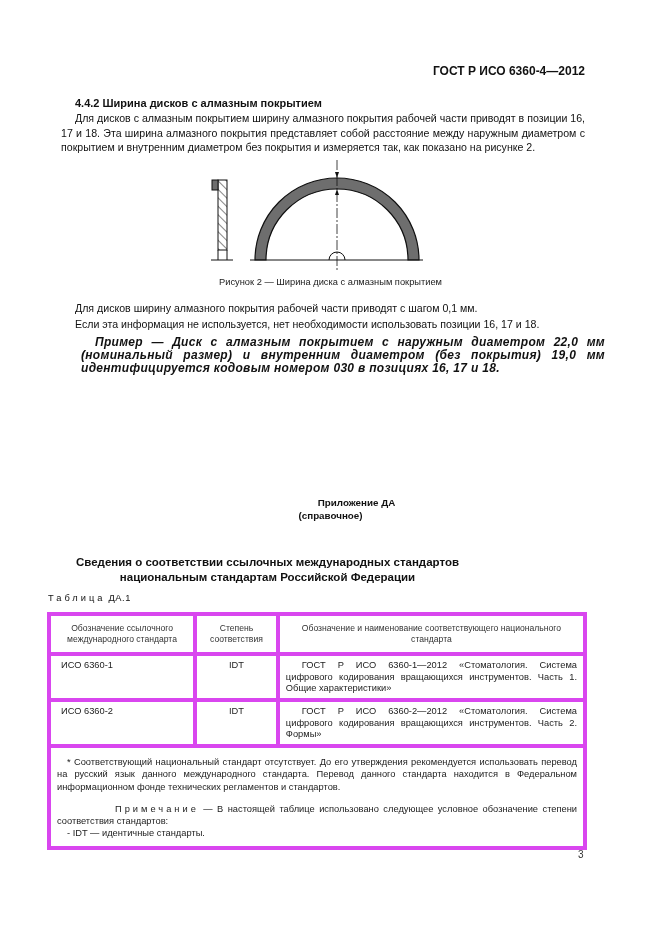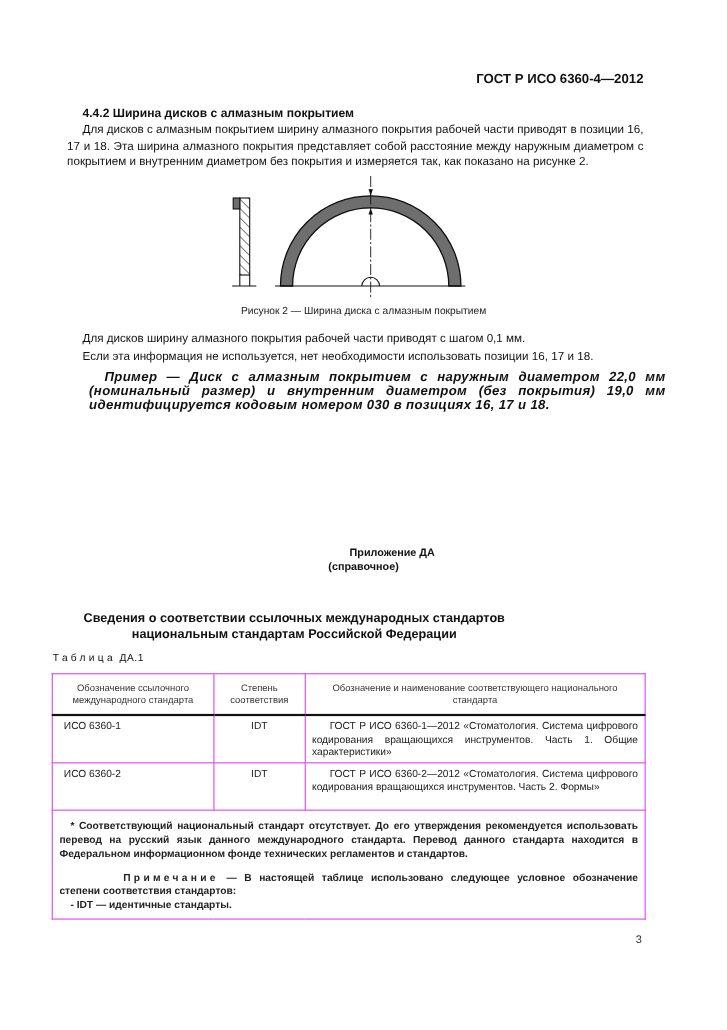--- a/index.html
+++ b/index.html
@@ -19,29 +19,29 @@
   .appx { left: 0; width: 661px; text-align: center; font-weight: bold; font-size: 9.8px; }
   .appx1 { top: 497px; padding-left: 26px; }
   .appx2 { top: 510px; }
   .ttl { left: 0; width: 535px; text-align: center; font-weight: bold; font-size: 11.5px; }
   .ttl1 { top: 556px; }
   .ttl2 { top: 571px; }
   .tcap { left: 48px; top: 593px; font-size: 9.3px; letter-spacing: 0.5px; }
   .tcap .spaced { letter-spacing: 3px; }
   table.da { position: absolute; left: 47px; top: 612px; width: 540px; border-collapse: collapse;
              font-size: 9.3px; color: #222; }
-  table.da td, table.da th { border: 1px solid #d946ef; vertical-align: top; }
+  table.da td, table.da th { border: 4px solid #d946ef; vertical-align: top; }
   table.da th { font-weight: normal; font-size: 8.6px; color: #333; text-align: center;
                 vertical-align: middle; height: 36px; padding: 0 4px; line-height: 11px; }
   table.da tr.head th { border-bottom: 2px solid #111; }
   table.da td { padding: 4px 6px 3px 10px; line-height: 11.5px; }
   table.da td.deg { text-align: center; padding-left: 0; padding-right: 0; }
   table.da td.nat { text-align: justify; padding-left: 6px; padding-right: 6px; }
   table.da td.star { text-align: center; }
-  table.da td.foot { padding: 8px 6px 6px 6px; text-align: justify; font-size: 9.3px; line-height: 12.3px; font-weight: bold; }
+  table.da td.foot { padding: 8px 6px 6px 6px; text-align: justify; font-size: 9.3px; line-height: 12.3px; }
   .fn { text-indent: 10px; margin: 0; }
   .note { text-indent: 10px; margin: 10px 0 0 0; }
   .note .spaced { letter-spacing: 3px; margin-left: 48px; }
   .bullet { margin: 0; padding-left: 10px; }
   .pagenum { left: 578px; top: 849px; font-size: 10px; color: #333; }
 </style>
 </head>
 <body>
 
 <div class="abs hdr">ГОСТ Р ИСО 6360-4—2012</div>

